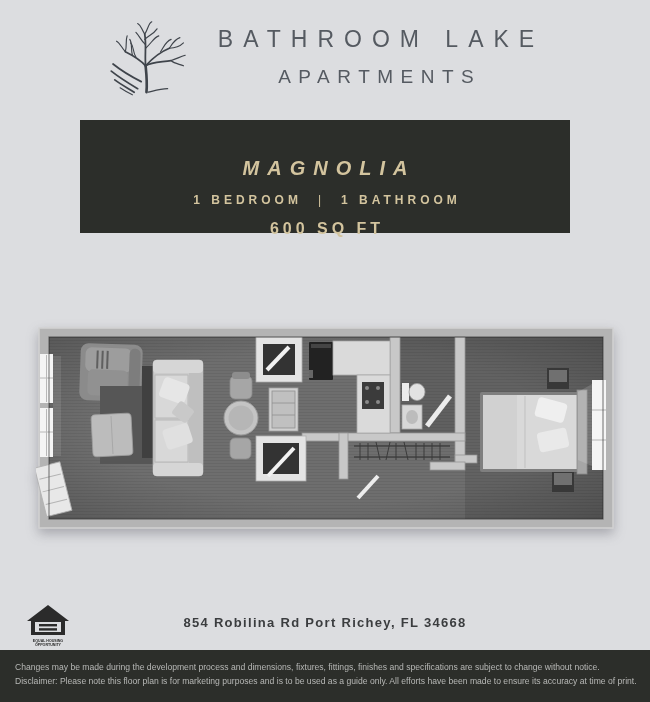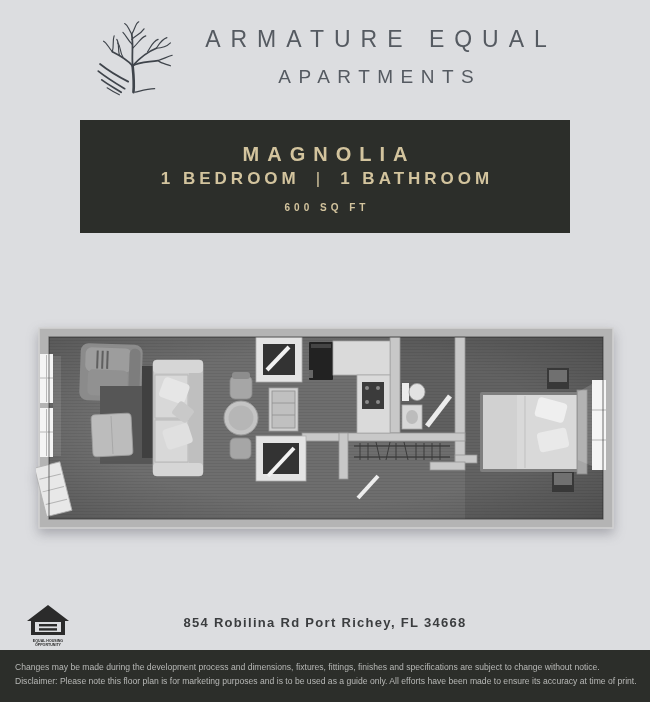--- a/index.html
+++ b/index.html
@@ -8,24 +8,24 @@
 
   
   .header{position:absolute;top:12px;left:0;width:650px;display:flex;justify-content:center;align-items:center;gap:14px;}
   .tree-logo{width:88px;height:90px;flex:0 0 auto;}
   .brand{display:flex;flex-direction:column;align-items:center;}
   .brand-name{font-size:23px;font-weight:400;letter-spacing:10px;color:var(--header-text,#555a61);text-indent:10px;}
   .brand-sub{font-size:19px;font-weight:400;letter-spacing:7.5px;color:var(--header-text,#555a61);margin-top:13px;text-indent:7.5px;}
 
   
   .plan-card{position:absolute;left:80px;top:120px;width:490px;height:113px;background:var(--panel-bg,#2c2e2a);text-align:center;color:var(--panel-text,#d3c49e);}
-  .plan-name{margin:0;padding-top:23px;font-size:20px;font-weight:600;letter-spacing:8px;text-indent:8px;}
-  .plan-specs{margin-top:3px;font-size:17px;font-weight:700;letter-spacing:4px;text-indent:4px;}
+  .plan-name{margin:0;padding-top:37px;font-size:20px;font-weight:600;letter-spacing:8px;text-indent:8px;font-style:italic;}
+  .plan-specs{margin-top:13px;font-size:12px;font-weight:700;letter-spacing:4px;text-indent:4px;}
   .plan-specs .sep{margin:0 16px;font-weight:400;}
-  .plan-area{margin-top:13px;font-size:10px;font-weight:700;letter-spacing:4px;text-indent:4px;}
+  .plan-area{margin-top:13px;font-size:16px;font-weight:700;letter-spacing:4px;text-indent:4px;}
 
   
   .floorplan{position:absolute;left:36px;top:326px;width:580px;height:206px;filter:drop-shadow(0 5px 6px rgba(70,70,80,0.35));}
   .floorplan svg{display:block;width:580px;height:206px;}
 
   
   .eho{position:absolute;left:26px;top:604px;width:44px;height:46px;}
   .address{position:absolute;top:615px;left:0;width:650px;text-align:center;font-size:13px;font-weight:700;letter-spacing:1.3px;color:var(--address-text,#3b3d3f);}
 
   
@@ -66,21 +66,21 @@
         </g>
         <g stroke-width="2">
           <path d="M8,58 C18,66 28,72 40,78"></path>
           <path d="M6,66 C16,74 26,80 36,86"></path>
           <path d="M10,76 C18,82 26,86 32,90"></path>
         </g>
         <path d="M16,85 C22,89 26,91 30,93" stroke-width="1.2"></path>
       </g>
     </svg>
     <div class="brand">
-      <div class="brand-name">ARMATURE EQUAL</div>
+      <div class="brand-name">BATHROOM LAKE</div>
       <div class="brand-sub">APARTMENTS</div>
     </div>
   </header>
 
   <section class="plan-card">
     <h1 class="plan-name">MAGNOLIA</h1>
     <div class="plan-specs">
       <span>1 BEDROOM</span><span class="sep">|</span><span>1 BATHROOM</span>
     </div>
     <div class="plan-area">600 SQ FT</div>

